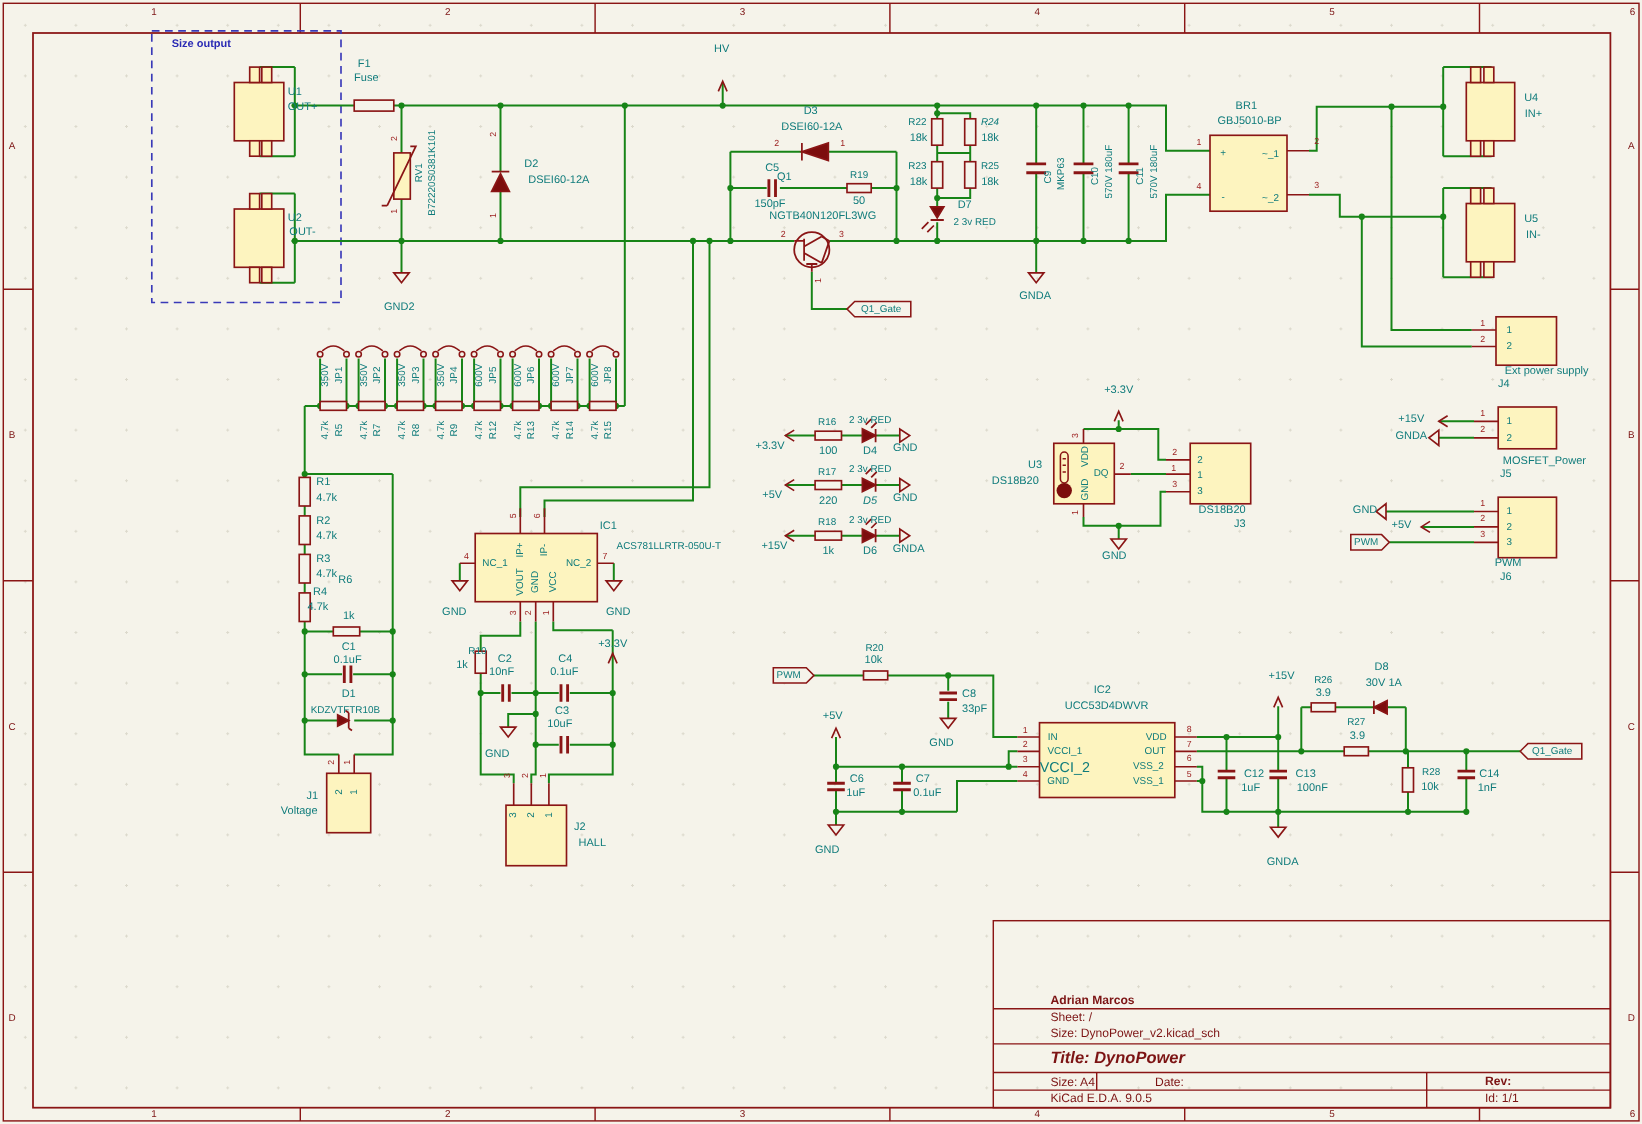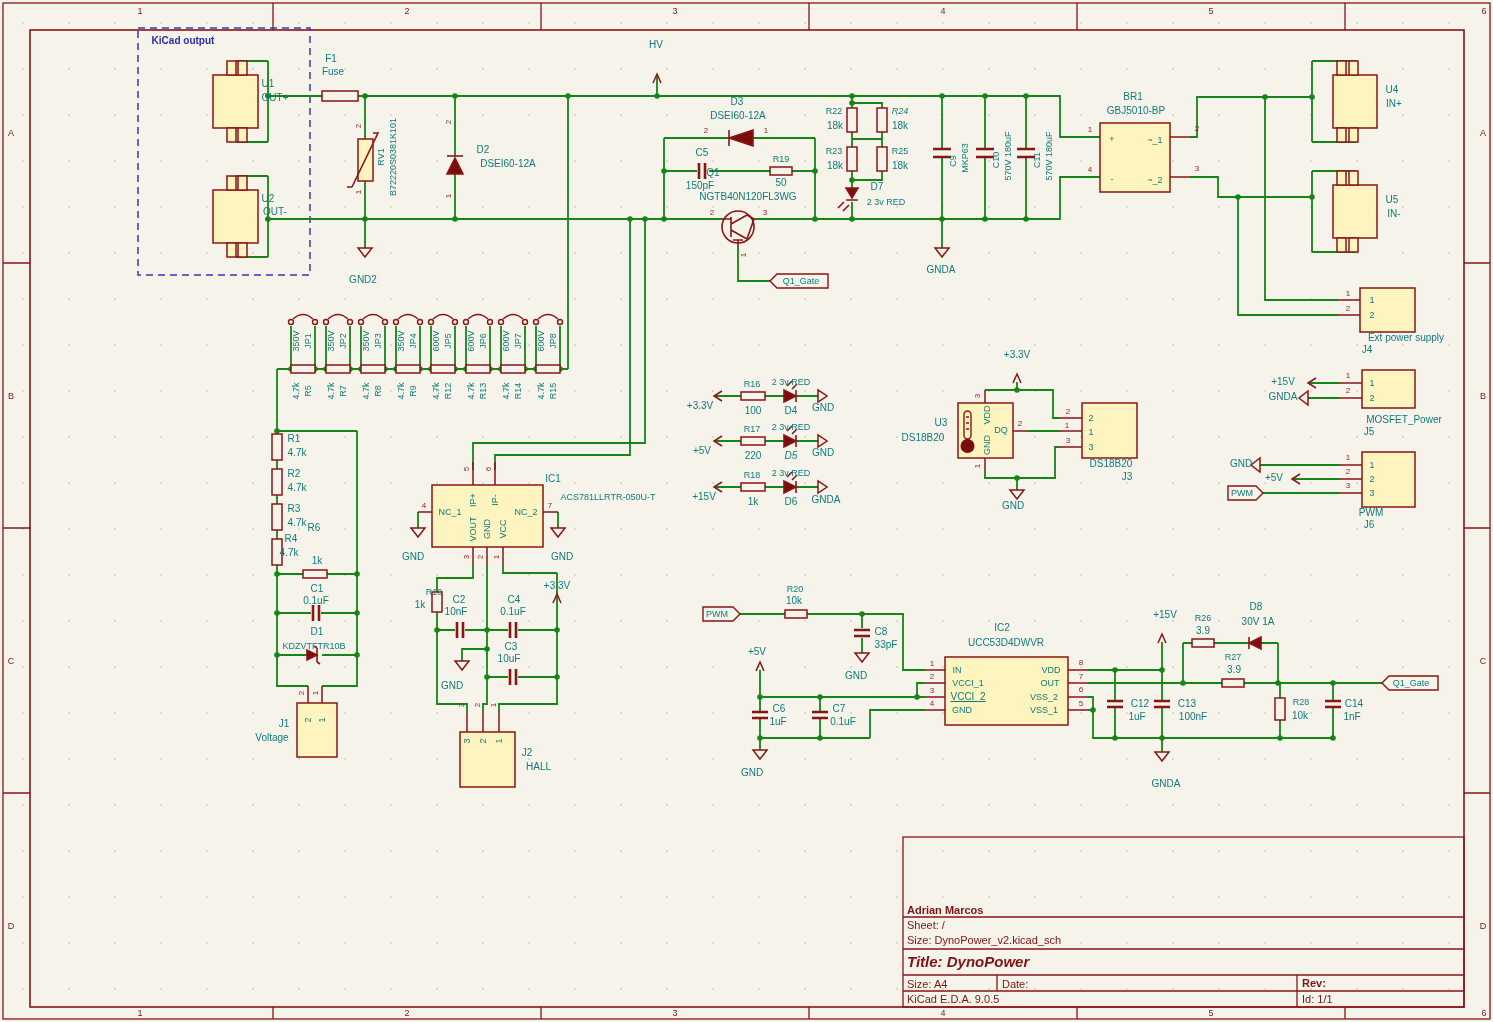--- a/index.html
+++ b/index.html
@@ -4,21 +4,21 @@
 <style>
   html,body{margin:0;padding:0;background:#888;}
   #canvas{position:relative;width:1493px;height:1022px;background-color:#f5f3ea;
     background-image:radial-gradient(#dcd9cc 1px, transparent 1.2px);
     background-size:46px 46px;overflow:hidden;
     font-family:"Liberation Sans", sans-serif;}
   svg{position:absolute;left:0;top:0;}
   .txt{position:absolute;white-space:nowrap;transform:translate(-50%,-50%);
     font-family:"Liberation Sans", sans-serif;line-height:1;}
   .txt.rot{transform:translate(-50%,-50%) rotate(-90deg);}
-  .tb{position:absolute;color:#7c1414;font-size:11px;white-space:nowrap;}
+  .tb{position:absolute;color:#7c1414;font-size:11px;white-space:nowrap;margin-left:48px;}
   .tb.bold{font-weight:bold;}
   .tb.title{font-size:15px;font-weight:bold;font-style:italic;}
 </style>
 </head>
 <body>
 
 <div id="canvas">
 
 <svg width="1493" height="1022" viewBox="0 0 1493 1022">
 
@@ -408,21 +408,21 @@
 
   <g stroke="#8a1515" stroke-width="1.4" fill="#f5f3ea">
     <path d="M703,607 H733 L740,614 L733,621 H703 Z"></path>
     <path d="M1228,486 H1256 L1263,493 L1256,500 H1228 Z"></path>
     <path d="M828,274 H777 L770,281 L777,288 H828 Z"></path>
     <path d="M1438,676 H1389 L1382,683 L1389,690 H1438 Z"></path>
   </g>
 </svg>
 
 <div id="textlayer">
-      <div class="txt" style="left: 183px; top: 41px; font-size: 10px; color: rgb(42, 42, 180); font-weight: bold;">KiCad output</div>
+      <div class="txt" style="left: 183px; top: 41px; font-size: 10px; color: rgb(42, 42, 180); font-weight: bold;">Size output</div>
       <div class="txt" style="left: 268px; top: 84px; font-size: 10px; color: rgb(15, 123, 123);">U1</div>
       <div class="txt" style="left: 275px; top: 98px; font-size: 10px; color: rgb(15, 123, 123);">OUT+</div>
       <div class="txt" style="left: 268px; top: 199px; font-size: 10px; color: rgb(15, 123, 123);">U2</div>
       <div class="txt" style="left: 275px; top: 212px; font-size: 10px; color: rgb(15, 123, 123);">OUT-</div>
       <div class="txt" style="left: 331px; top: 59px; font-size: 10px; color: rgb(15, 123, 123);">F1</div>
       <div class="txt" style="left: 333px; top: 72px; font-size: 10px; color: rgb(15, 123, 123);">Fuse</div>
       <div class="txt rot" style="left: 381px; top: 157px; font-size: 9px; color: rgb(15, 123, 123);">RV1</div>
       <div class="txt rot" style="left: 393px; top: 157px; font-size: 9px; color: rgb(15, 123, 123);">B72220S0381K101</div>
       <div class="txt rot" style="left: 359px; top: 126px; font-size: 8px; color: rgb(156, 32, 32);">2</div>
       <div class="txt rot" style="left: 359px; top: 192px; font-size: 8px; color: rgb(156, 32, 32);">1</div>
@@ -433,21 +433,21 @@
       <div class="txt" style="left: 363px; top: 280px; font-size: 10px; color: rgb(15, 123, 123);">GND2</div>
       <div class="txt" style="left: 656px; top: 45px; font-size: 10px; color: rgb(15, 123, 123);">HV</div>
       <div class="txt" style="left: 737px; top: 102px; font-size: 10px; color: rgb(15, 123, 123);">D3</div>
       <div class="txt" style="left: 738px; top: 116px; font-size: 10px; color: rgb(15, 123, 123);">DSEI60-12A</div>
       <div class="txt" style="left: 706px; top: 131px; font-size: 8px; color: rgb(156, 32, 32);">2</div>
       <div class="txt" style="left: 766px; top: 131px; font-size: 8px; color: rgb(156, 32, 32);">1</div>
       <div class="txt" style="left: 702px; top: 153px; font-size: 10px; color: rgb(15, 123, 123);">C5</div>
       <div class="txt" style="left: 700px; top: 186px; font-size: 10px; color: rgb(15, 123, 123);">150pF</div>
       <div class="txt" style="left: 781px; top: 159px; font-size: 9px; color: rgb(15, 123, 123);">R19</div>
       <div class="txt" style="left: 781px; top: 183px; font-size: 10px; color: rgb(15, 123, 123);">50</div>
-      <div class="txt" style="left: 713px; top: 173px; font-size: 10px; color: rgb(15, 123, 123);">Q1</div>
+      <div class="txt" style="left: 713px; top: 162px; font-size: 10px; color: rgb(15, 123, 123);">Q1</div>
       <div class="txt" style="left: 748px; top: 197px; font-size: 10px; color: rgb(15, 123, 123); text-align: center;">NGTB40N120FL3WG</div>
       <div class="txt" style="left: 712px; top: 213px; font-size: 8px; color: rgb(156, 32, 32);">2</div>
       <div class="txt" style="left: 765px; top: 213px; font-size: 8px; color: rgb(156, 32, 32);">3</div>
       <div class="txt rot" style="left: 744px; top: 255px; font-size: 8px; color: rgb(156, 32, 32);">1</div>
       <div class="txt" style="left: 801px; top: 281px; font-size: 9px; color: rgb(15, 123, 123);">Q1_Gate</div>
       <div class="txt" style="left: 834px; top: 111px; font-size: 9px; color: rgb(15, 123, 123);">R22</div>
       <div class="txt" style="left: 835px; top: 126px; font-size: 10px; color: rgb(15, 123, 123);">18k</div>
       <div class="txt" style="left: 900px; top: 111px; font-size: 9px; color: rgb(15, 123, 123); font-style: italic;">R24</div>
       <div class="txt" style="left: 900px; top: 126px; font-size: 10px; color: rgb(15, 123, 123);">18k</div>
       <div class="txt" style="left: 834px; top: 151px; font-size: 9px; color: rgb(15, 123, 123);">R23</div>
@@ -635,21 +635,21 @@
       <div class="txt" style="left: 757px; top: 652px; font-size: 10px; color: rgb(15, 123, 123);">+5V</div>
       <div class="txt" style="left: 779px; top: 709px; font-size: 10px; color: rgb(15, 123, 123);">C6</div>
       <div class="txt" style="left: 778px; top: 722px; font-size: 10px; color: rgb(15, 123, 123);">1uF</div>
       <div class="txt" style="left: 839px; top: 709px; font-size: 10px; color: rgb(15, 123, 123);">C7</div>
       <div class="txt" style="left: 843px; top: 722px; font-size: 10px; color: rgb(15, 123, 123);">0.1uF</div>
       <div class="txt" style="left: 752px; top: 773px; font-size: 10px; color: rgb(15, 123, 123);">GND</div>
       <div class="txt" style="left: 1002px; top: 628px; font-size: 10px; color: rgb(15, 123, 123);">IC2</div>
       <div class="txt" style="left: 1006px; top: 643px; font-size: 10px; color: rgb(15, 123, 123);">UCC53D4DWVR</div>
       <div class="txt" style="left: 957px; top: 670px; font-size: 9px; color: rgb(15, 123, 123);">IN</div>
       <div class="txt" style="left: 968px; top: 683px; font-size: 9px; color: rgb(15, 123, 123);">VCCI_1</div>
-      <div class="txt" style="left: 968px; top: 697px; font-size: 10px; color: rgb(15, 123, 123); text-decoration: underline;">VCCI_2</div>
+      <div class="txt" style="left: 968px; top: 697px; font-size: 13px; color: rgb(15, 123, 123);">VCCI_2</div>
       <div class="txt" style="left: 962px; top: 710px; font-size: 9px; color: rgb(15, 123, 123);">GND</div>
       <div class="txt" style="left: 1051px; top: 670px; font-size: 9px; color: rgb(15, 123, 123);">VDD</div>
       <div class="txt" style="left: 1050px; top: 683px; font-size: 9px; color: rgb(15, 123, 123);">OUT</div>
       <div class="txt" style="left: 1044px; top: 697px; font-size: 9px; color: rgb(15, 123, 123);">VSS_2</div>
       <div class="txt" style="left: 1044px; top: 710px; font-size: 9px; color: rgb(15, 123, 123);">VSS_1</div>
       <div class="txt" style="left: 932px; top: 664px; font-size: 8px; color: rgb(156, 32, 32);">1</div>
       <div class="txt" style="left: 932px; top: 677px; font-size: 8px; color: rgb(156, 32, 32);">2</div>
       <div class="txt" style="left: 932px; top: 691px; font-size: 8px; color: rgb(156, 32, 32);">3</div>
       <div class="txt" style="left: 932px; top: 704px; font-size: 8px; color: rgb(156, 32, 32);">4</div>
       <div class="txt" style="left: 1081px; top: 663px; font-size: 8px; color: rgb(156, 32, 32);">8</div>

